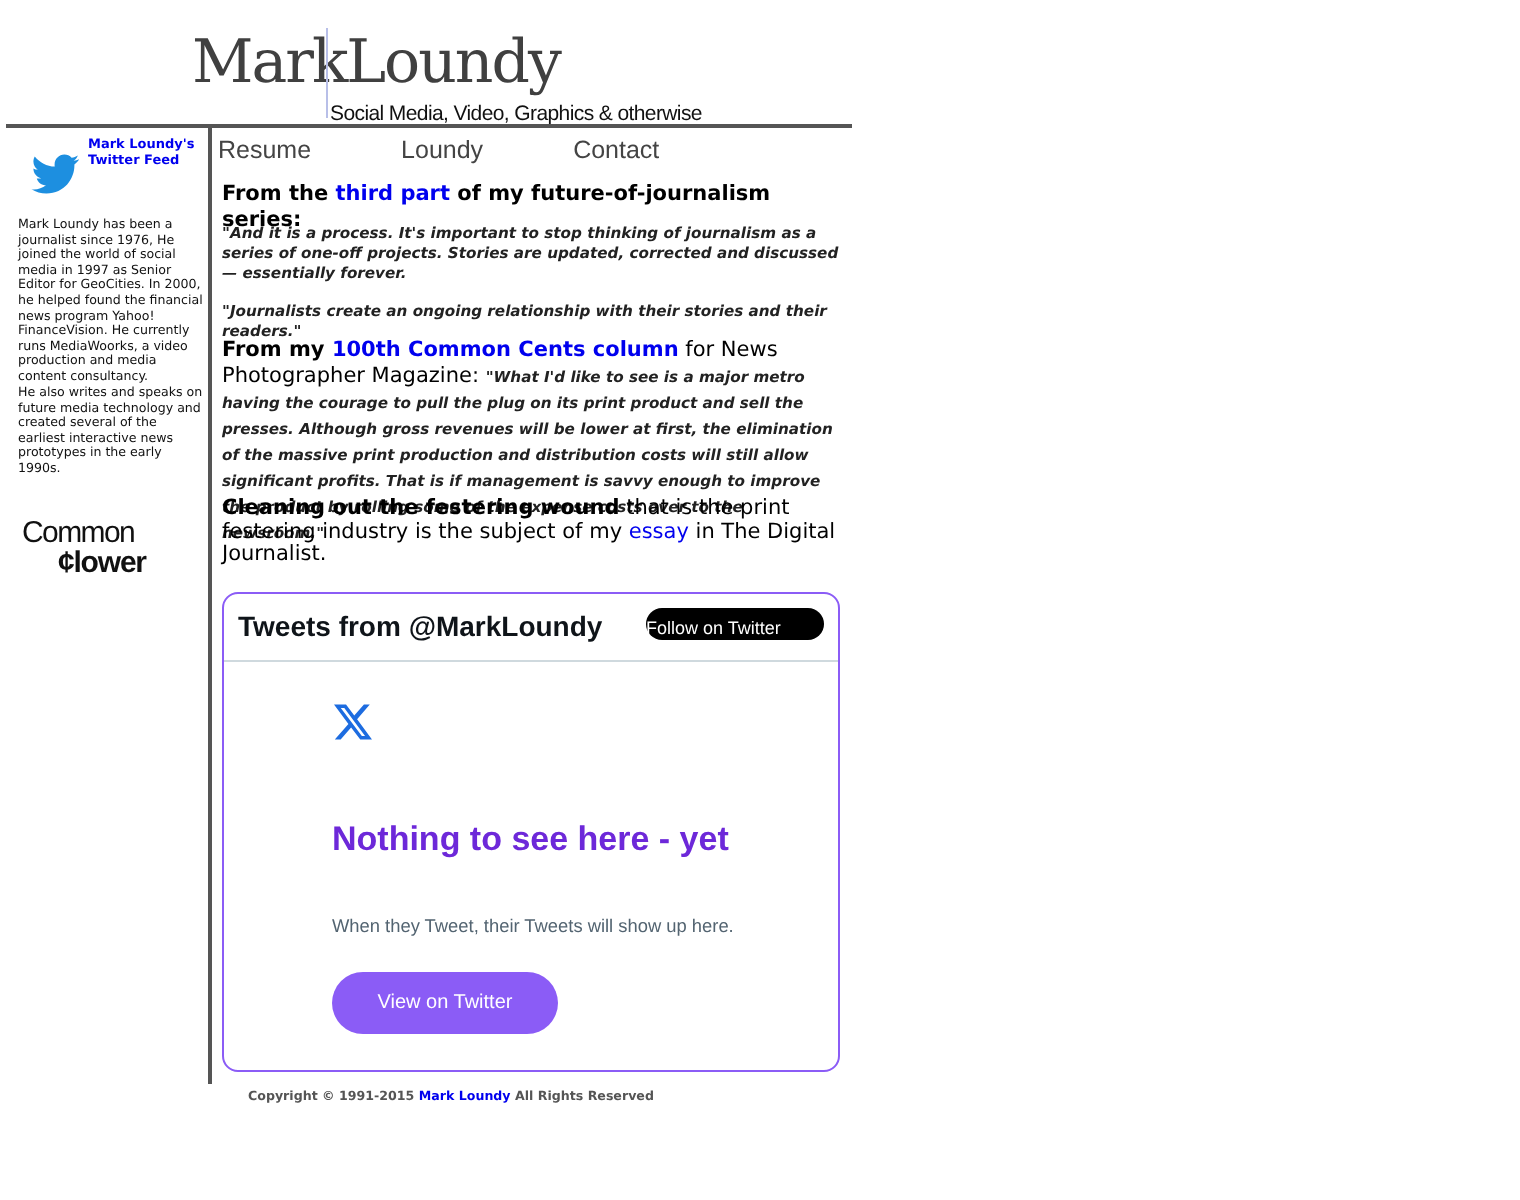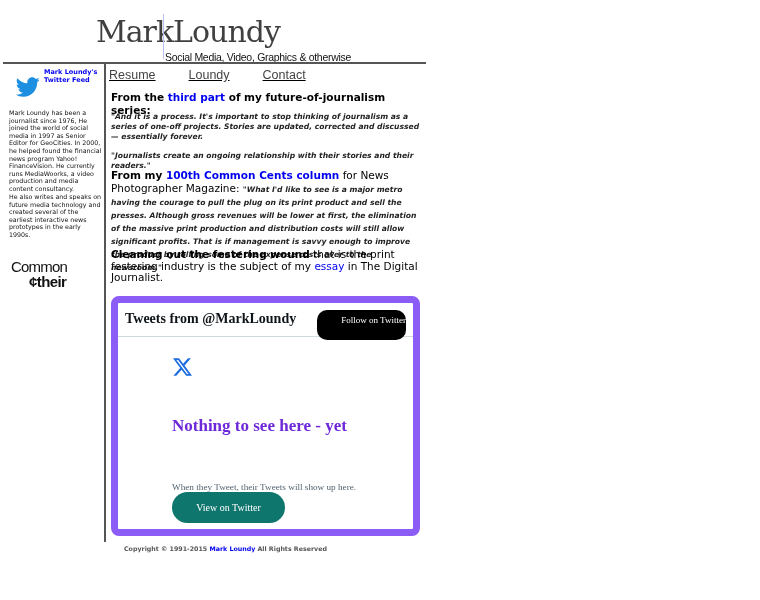--- a/index.html
+++ b/index.html
@@ -37,55 +37,55 @@
     .bio {
       position: absolute; left: 9px; top: 45px; width: 94px;
       font-size: 6.3px; line-height: 7.6px; color: #111;
     }
     .bio2 { top: 129px; }
     .cc-logo { position: absolute; left: 11px; top: 171px; width: 60px; height: 32px; }
     .cc-common { font-family: "Liberation Sans", sans-serif; font-size: 15px; letter-spacing: -0.8px; line-height: 16px; color: #111; margin-top: 24px; }
     .cc-cents { font-family: "Liberation Sans", sans-serif; font-size: 15px; font-weight: bold; letter-spacing: -0.6px; line-height: 14px; margin-left: 18px; color: #111; }
 
     
-    .nav { position: absolute; left: 109px; top: 68px; display: flex; gap: 0; text-decoration: underline; }
+    .nav { position: absolute; left: 109px; top: 68px; display: flex; gap: 12px; }
     .nav-item { font-family: "Liberation Sans", sans-serif; font-size: 12.5px; color: #444; margin-right: 33px; }
     .heading { font-size: 10.5px; line-height: 13px; }
     .heading b { font-weight: bold; }
     .quote { font-size: 7.6px; font-style: italic; font-weight: bold; line-height: 9.8px; color: #222; }
 
     .p1 { position: absolute; left: 111px; top: 91px; width: 310px; }
     .q1 { position: absolute; left: 111px; top: 112px; width: 310px; }
     .q2 { position: absolute; left: 111px; top: 151px; width: 310px; }
     .p2 { position: absolute; left: 111px; top: 169px; width: 310px; font-size: 10.5px; line-height: 13px; }
     .p2 .quote { display: inline; }
     .p3 { position: absolute; left: 111px; top: 249px; width: 310px; font-size: 10.5px; line-height: 11.5px; }
 
     
     .tw {
       position: absolute; left: 111px; top: 296px; width: 309px; height: 240px;
-      border: 7px solid #8b5cf6; border-radius: 8px; background: #fff;
-      font-family: Liberation Serif, serif;
+      border: 1px solid #8b5cf6; border-radius: 8px; background: #fff;
+      font-family: Liberation Sans, sans-serif;
     }
     .tw-header { height: 34px; border-bottom: 1px solid #cfd9de; position: relative; }
     .tw-title { position: absolute; left: 7px; top: 8px; font-size: 14px; font-weight: bold; color: #0f1419; }
     .tw-follow {
-      position: absolute; right: 7px; top: 7px; width: 89px; height: 30px;
+      position: absolute; right: 7px; top: 7px; width: 89px; height: 16px;
       border-radius: 10px; background: #000; color: #fff;
-      font-size: 9px; line-height: 20px; text-align: right; margin-left: 48px;
+      font-size: 9px; line-height: 20px; text-align: left; margin-left: 48px;
     }
     .x-icon { position: absolute; left: 55px; top: 55px; width: 19px; height: 18px; }
     .tw-empty-title {
       position: absolute; left: 54px; top: 111px; width: 200px;
       font-size: 17px; font-weight: bold; line-height: 23px; color: #6d28d9;
     }
-    .tw-empty-sub { position: absolute; left: 54px; top: 161px; font-size: 9.2px; color: #536471; white-space: nowrap; margin-top: 18px; }
+    .tw-empty-sub { position: absolute; left: 54px; top: 161px; font-size: 9.2px; color: #536471; white-space: nowrap; }
     .tw-view {
       position: absolute; left: 54px; top: 189px; width: 113px; height: 31px;
-      border-radius: 16px; background: #0f766e; color: #fff;
+      border-radius: 16px; background: #8b5cf6; color: #fff;
       font-size: 10px; line-height: 31px; text-align: center;
     }
 
     .footer { position: absolute; left: 124px; top: 545px; font-size: 6.3px; font-weight: bold; color: #555; white-space: nowrap; }
     .footer a { color: #0000ee; }
   </style>
 </head>
 <body>
 
 <div class="logo-wrap">
@@ -100,21 +100,21 @@
   <a class="twitter-feed">
     <svg class="bird-icon" viewBox="0 0 24 24">
       <path fill="#1d8fe0" d="M23.6 4.6c-.9.4-1.8.6-2.8.8 1-.6 1.8-1.6 2.1-2.7-.9.6-2 1-3.1 1.2-.9-1-2.2-1.6-3.6-1.6-2.7 0-4.9 2.2-4.9 4.9 0 .4 0 .8.1 1.1C7.4 8.1 3.8 6.2 1.4 3.2c-.4.7-.7 1.6-.7 2.5 0 1.7.9 3.2 2.2 4.1-.8 0-1.6-.2-2.2-.6v.1c0 2.4 1.7 4.4 3.9 4.8-.4.1-.8.2-1.3.2-.3 0-.6 0-.9-.1.6 2 2.4 3.4 4.6 3.4-1.7 1.3-3.8 2.1-6.1 2.1-.4 0-.8 0-1.2-.1 2.2 1.4 4.8 2.2 7.5 2.2 9.1 0 14-7.5 14-14v-.6c1-.7 1.8-1.6 2.4-2.6z"></path>
     </svg>
     <span class="feed-link">Mark Loundy's Twitter Feed</span>
   </a>
   <div class="bio">Mark Loundy has been a journalist since 1976, He joined the world of social media in 1997 as Senior Editor for GeoCities. In 2000, he helped found the financial news program Yahoo! FinanceVision. He currently runs MediaWoorks, a video production and media content consultancy.</div>
   <div class="bio bio2">He also writes and speaks on future media technology and created several of the earliest interactive news prototypes in the early 1990s.</div>
   <div class="cc-logo">
     <div class="cc-common">Common</div>
-    <div class="cc-cents">¢their</div>
+    <div class="cc-cents">¢lower</div>
   </div>
 </div>
 
 <div class="nav">
   <a class="nav-item">Resume</a>
   <a class="nav-item">Loundy</a>
   <a class="nav-item">Contact</a>
 </div>
 
 <div class="p1 heading">

